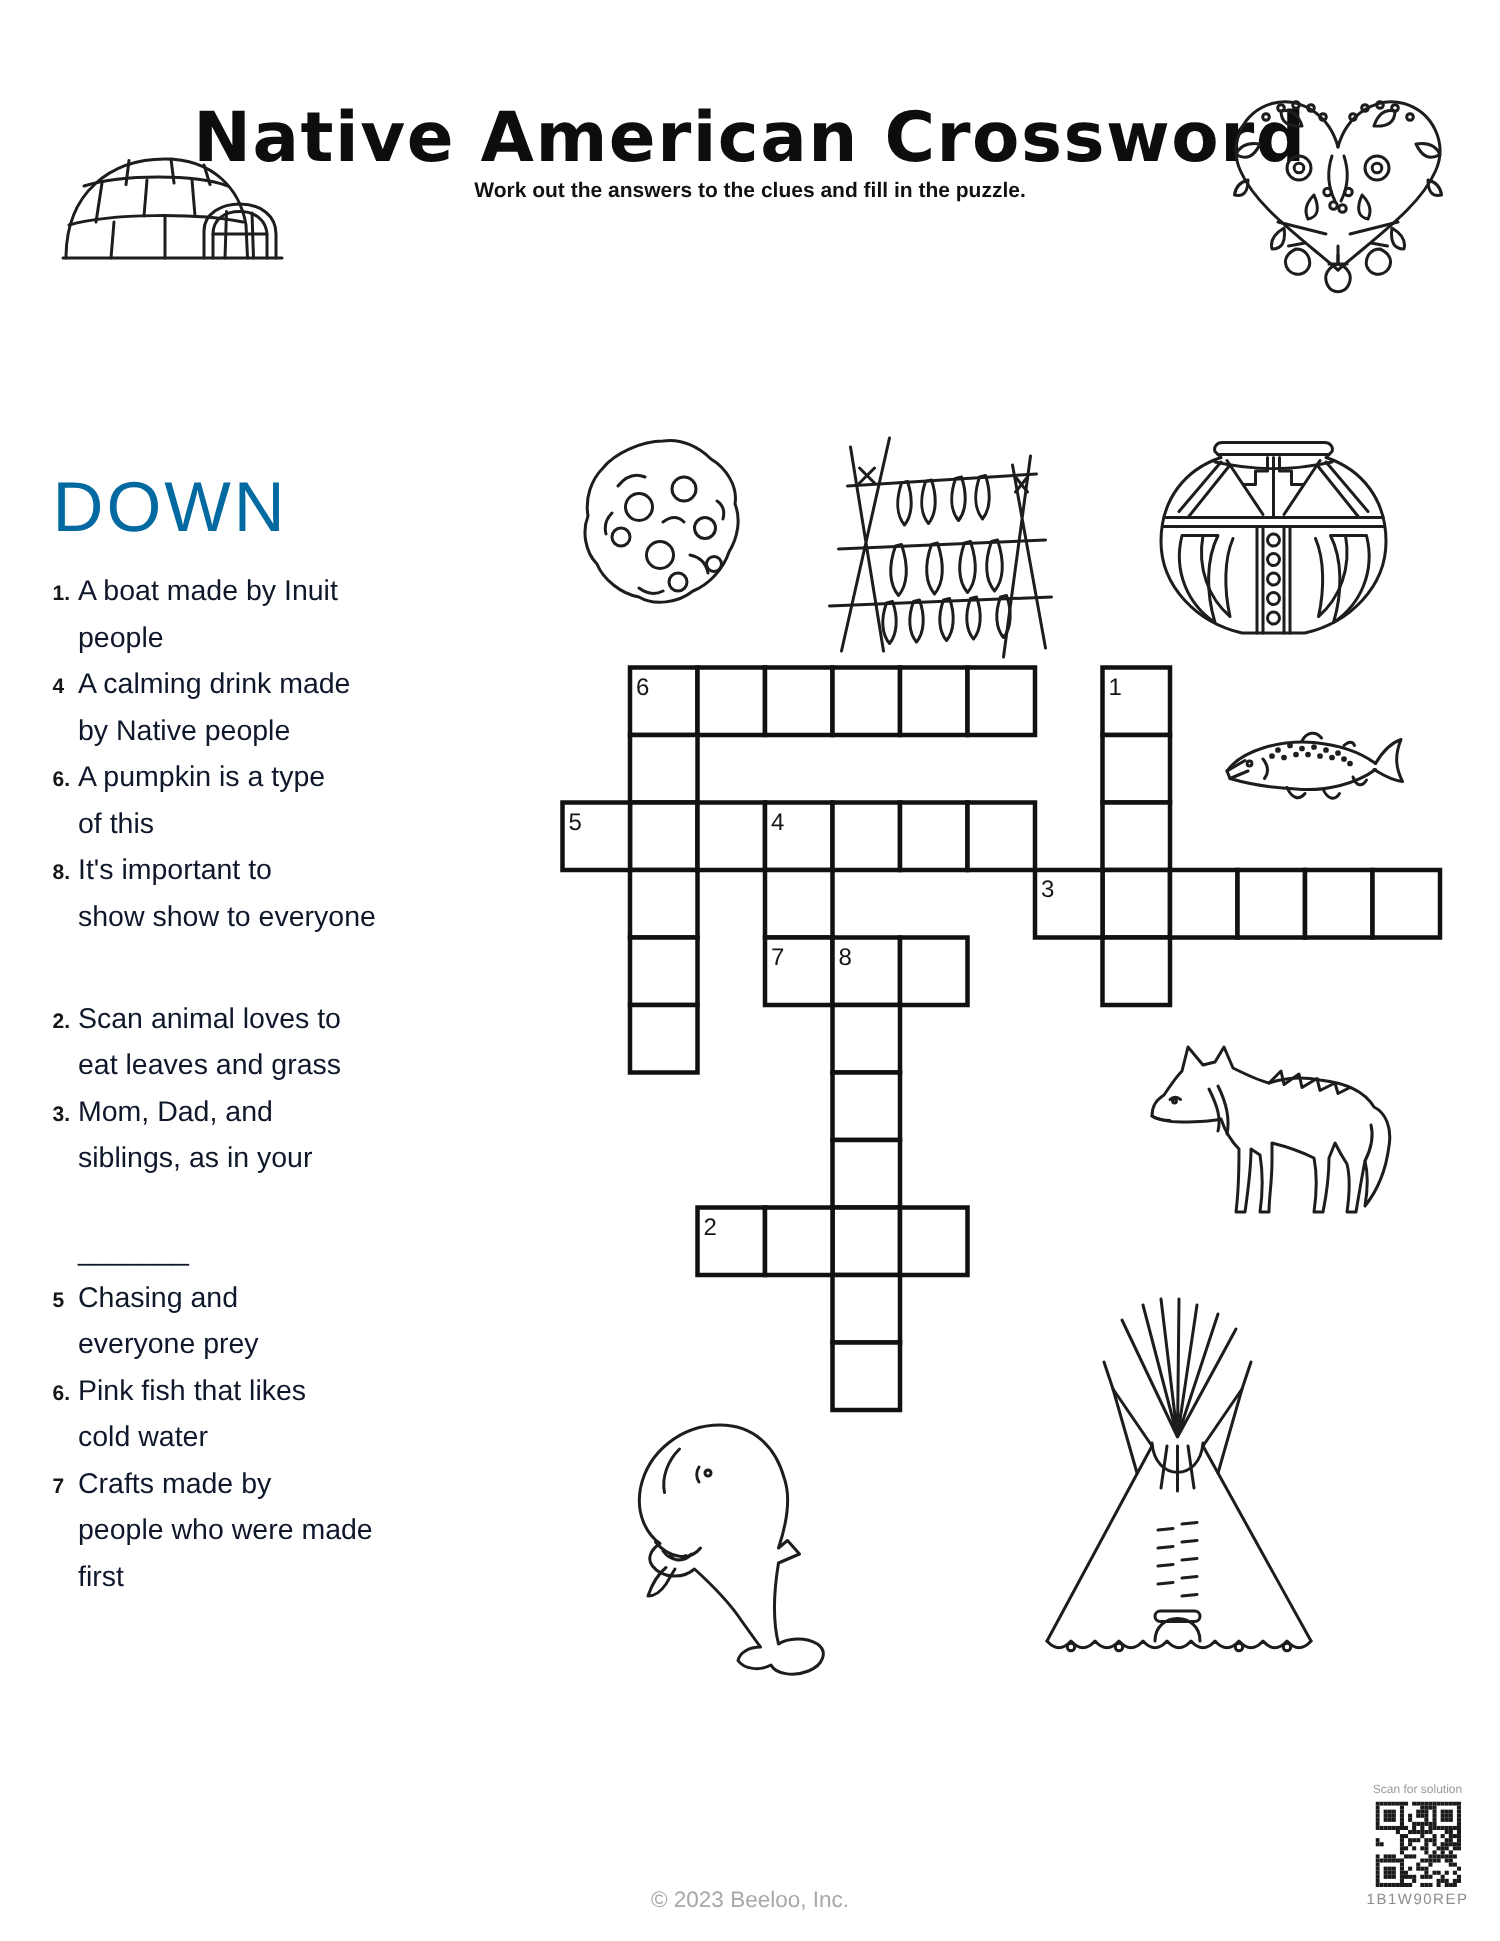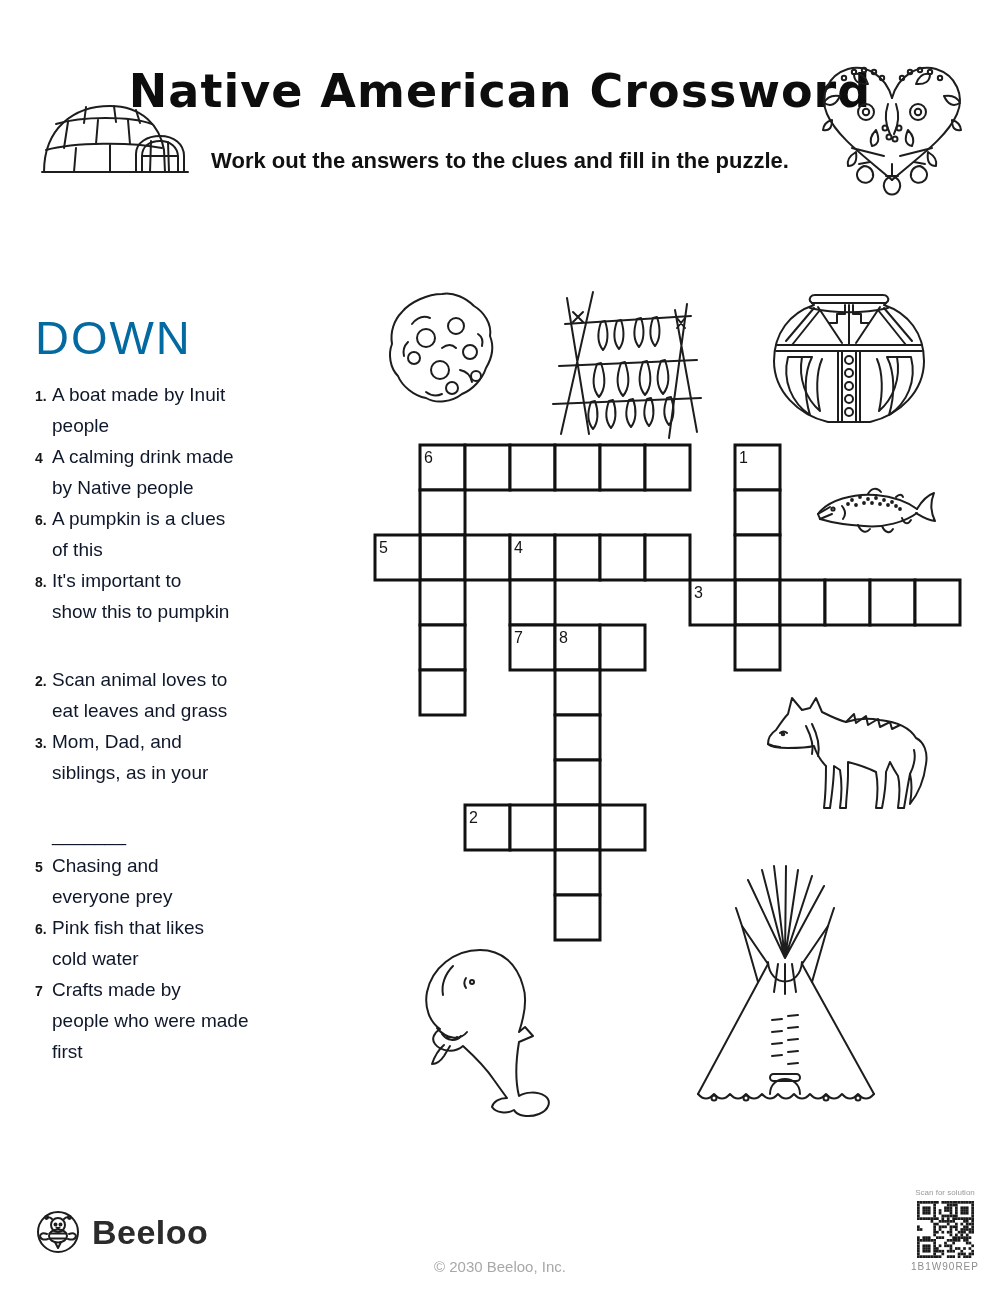--- a/index.html
+++ b/index.html
@@ -7,21 +7,21 @@
          font-family:"Liberation Sans",sans-serif;color:#1a1a1a;}
   svg{display:block;}
   .art path,.art circle,.art line,.art ellipse,.art rect{fill:none;stroke:#1d1d1d;stroke-width:2;
       stroke-linecap:round;stroke-linejoin:round;}
   .abs{position:absolute;}
 
   
   .header{position:absolute;left:0;top:64px;width:1000px;text-align:center;}
   .title{font-size:46px;font-weight:bold;letter-spacing:1px;color:#0d0d0d;
          font-family:"DejaVu Sans",sans-serif;}
-  .subtitle{margin-top:30px;font-size:22px;font-weight:bold;color:#111;}
+  .subtitle{margin-top:0;font-size:14px;font-weight:bold;color:#111;}
 
   
   .clue-section{position:absolute;left:35px;width:262px;}
   .clue-heading{font-size:47px;font-weight:400;letter-spacing:2px;color:#0369a1;
                 font-family:"Liberation Sans",sans-serif;}
   .clues{margin-top:14px;}
   .clue{display:flex;align-items:baseline;}
   .clue-num{flex:0 0 17px;font-size:14px;font-weight:bold;color:#161616;}
   .clue-text{font-size:19px;line-height:31px;white-space:pre-line;color:#0f172a;width:240px;}
 
@@ -215,27 +215,27 @@
         <span class="clue-text">A boat made by Inuit
 people</span>
       </div>
       <div class="clue">
         <span class="clue-num">4</span>
         <span class="clue-text">A calming drink made
 by Native people</span>
       </div>
       <div class="clue">
         <span class="clue-num">6.</span>
-        <span class="clue-text">A pumpkin is a clues
+        <span class="clue-text">A pumpkin is a type
 of this</span>
       </div>
       <div class="clue">
         <span class="clue-num">8.</span>
         <span class="clue-text">It's important to
-show this to pumpkin</span>
+show show to everyone</span>
       </div>
     </div>
   </div>
 
   <div class="clue-section" style="top:650px">
     <div class="clues">
       <div class="clue">
         <span class="clue-num">2.</span>
         <span class="clue-text">Scan animal loves to
 eat leaves and grass</span>
@@ -310,39 +310,22 @@
       <text x="49" y="18">6</text>
       <text x="364" y="18">1</text>
       <text x="4" y="108">5</text>
       <text x="139" y="108">4</text>
       <text x="319" y="153">3</text>
       <text x="139" y="198">7</text>
       <text x="184" y="198">8</text>
       <text x="94" y="378">2</text>
     </svg>
 
-  <div class="brand">
-    <svg class="art" width="44" height="44" viewBox="0 0 44 44">
-      <circle cx="22" cy="22" r="20" stroke-width="2.4"></circle>
-      <path d="M16,9 C14,7 12,7 11,8 M28,9 C30,7 32,7 33,8"></path>
-      <circle cx="10.5" cy="7.5" r="1.4" fill="#1d1d1d" stroke="none"></circle>
-        <circle cx="33.5" cy="7.5" r="1.4" fill="#1d1d1d" stroke="none"></circle>
-      <circle cx="22" cy="15" r="7"></circle>
-      <circle cx="19.5" cy="14.5" r="1" fill="#1d1d1d" stroke="none"></circle>
-        <circle cx="24.5" cy="14.5" r="1" fill="#1d1d1d" stroke="none"></circle>
-      <path d="M20.5,17.5 q1.5,1.2 3,0"></path>
-      <path d="M11,24 q-6,-2 -7,2 q1,5 8,3 M33,24 q6,-2 7,2 q-1,5 -8,3"></path>
-      <ellipse cx="22" cy="26" rx="9" ry="6.5"></ellipse>
-      <path d="M13.6,23.5 L30.4,23.5 M13.6,28.5 L30.4,28.5" stroke-width="4"></path>
-      <path d="M19,32 L22,38 L25,32"></path>
-    </svg>
-    <span class="brand-name">Beeloo</span>
-  </div>
-
-  <div class="copyright">© 2030 Beeloo, Inc.</div>
+
+  <div class="copyright">© 2023 Beeloo, Inc.</div>
 
   <div class="qr-block">
     <div class="qr-label">Scan for solution</div>
     <svg id="qr" class="qr-svg" width="57" height="57" viewBox="0 0 57 57">
         <rect x="0" y="0" width="2.7142857142857144" height="2.7142857142857144"></rect>
         <rect x="2.7142857142857144" y="0" width="2.7142857142857144" height="2.7142857142857144"></rect>
         <rect x="5.428571428571429" y="0" width="2.7142857142857144" height="2.7142857142857144"></rect>
         <rect x="8.142857142857142" y="0" width="2.7142857142857144" height="2.7142857142857144"></rect>
         <rect x="10.857142857142858" y="0" width="2.7142857142857144" height="2.7142857142857144"></rect>
         <rect x="13.571428571428573" y="0" width="2.7142857142857144" height="2.7142857142857144"></rect>

